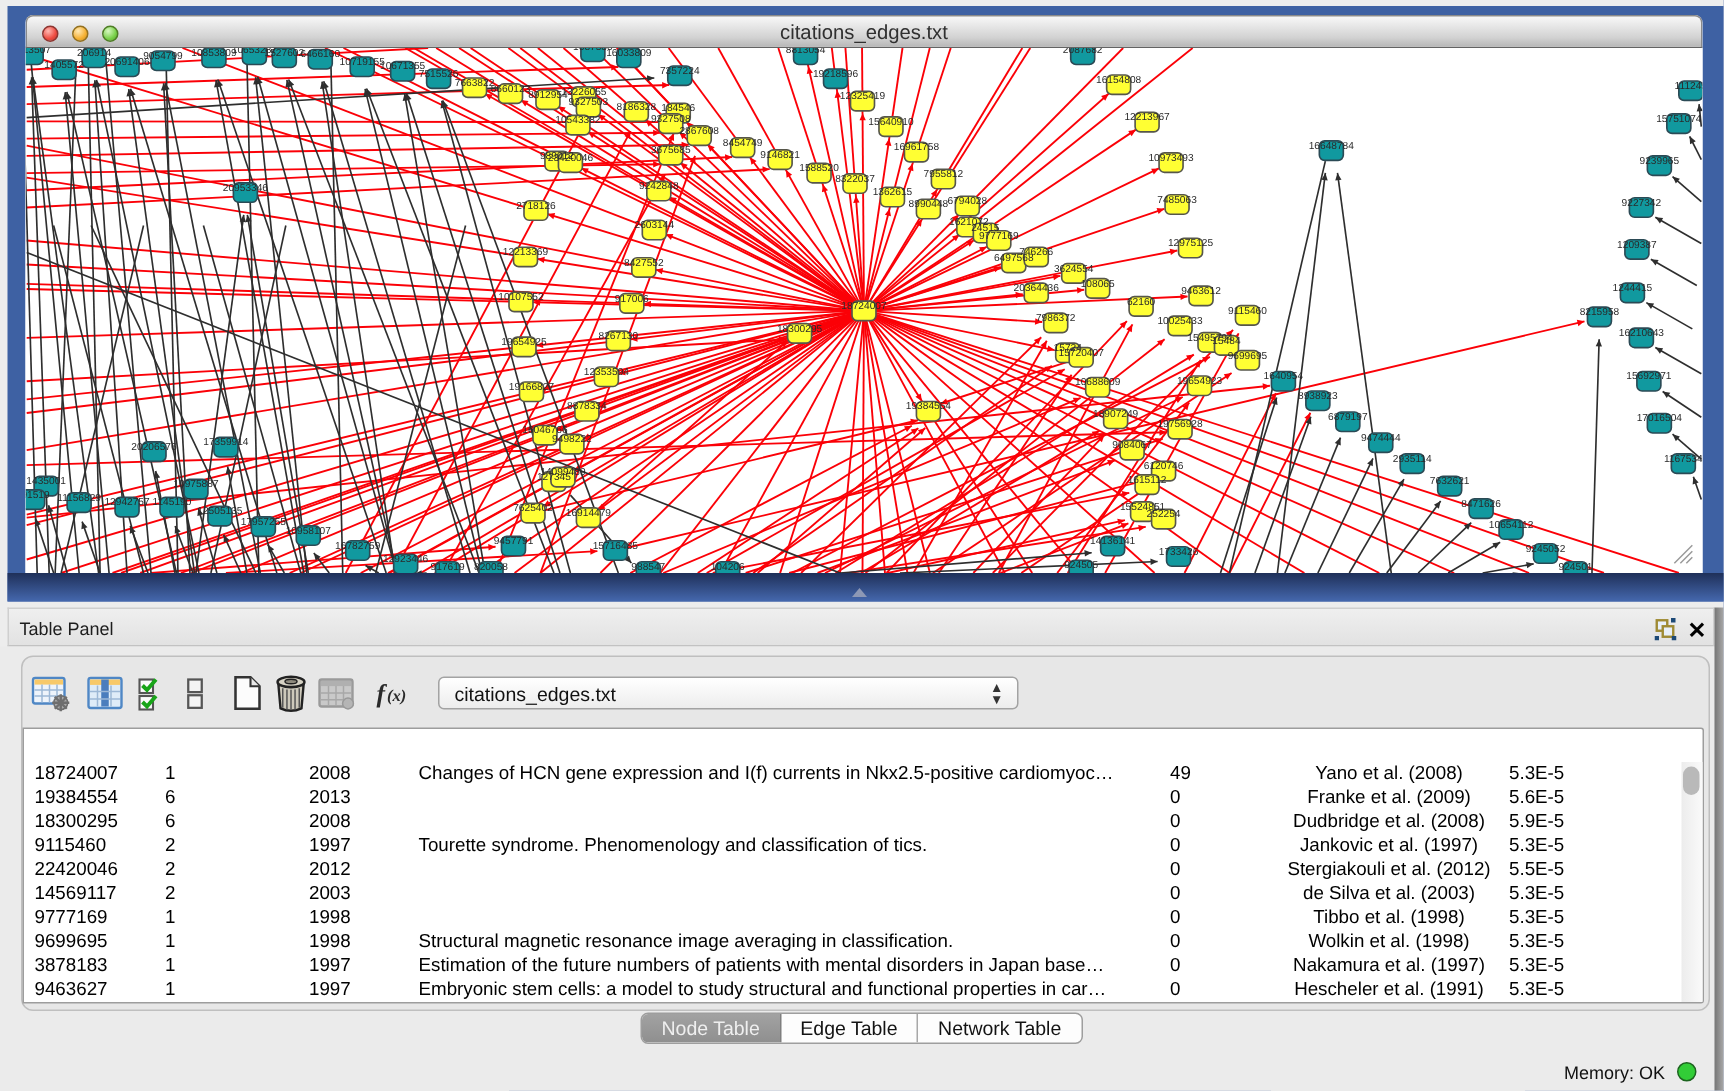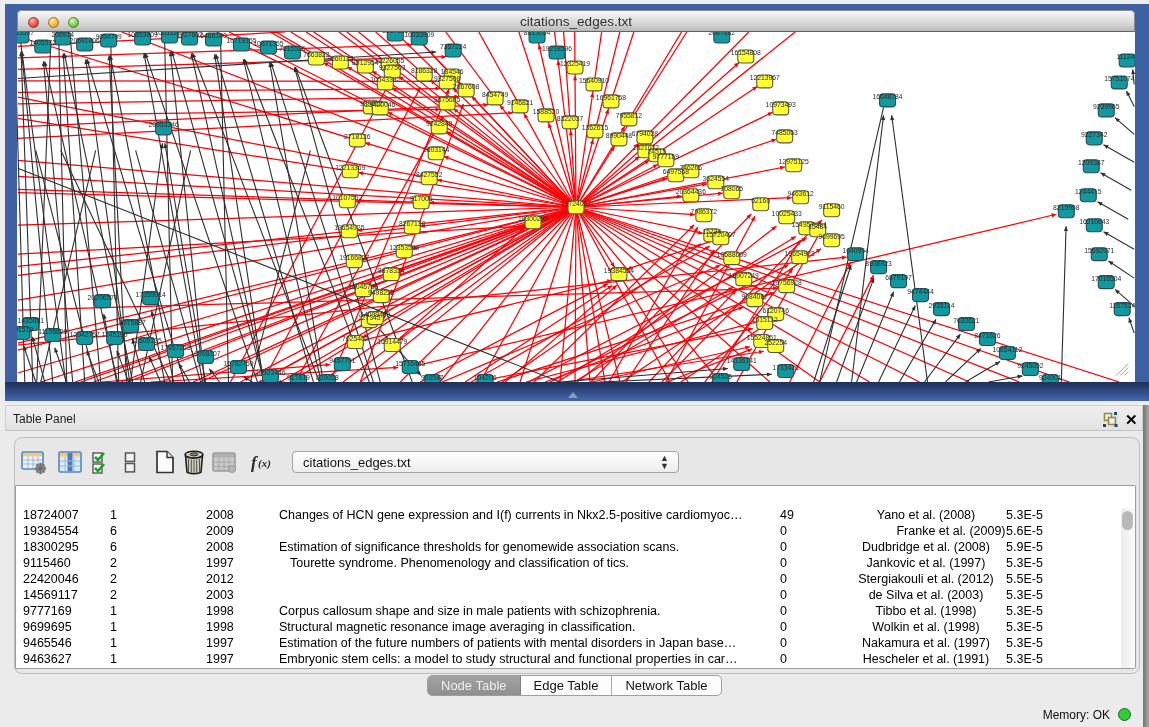--- a/index.html
+++ b/index.html
@@ -868,39 +868,38 @@
             <span style="left:94px">1</span>
             <span style="left:190px">2008</span>
             <span style="left:263px">Changes of HCN gene expression and I(f) currents in Nkx2.5-positive cardiomyoc…</span>
             <span style="left:764px">49</span>
             <span class="ctr" style="left:834px;width:152px">Yano et al. (2008)</span>
             <span style="left:990px">5.3E-5</span>
           </div>
           <div class="tr" style="top:16px">
             <span style="left:7px">19384554</span>
             <span style="left:94px">6</span>
-            <span style="left:190px">2009</span>
+            <span style="left:190px">2013</span>
             <span style="left:764px">0</span>
-            <span class="ctr" style="left:859px;width:152px">Franke et al. (2009)</span>
+            <span class="ctr" style="left:834px;width:152px">Franke et al. (2009)</span>
             <span style="left:990px">5.6E-5</span>
           </div>
           <div class="tr" style="top:32px">
             <span style="left:7px">18300295</span>
             <span style="left:94px">6</span>
             <span style="left:190px">2008</span>
-            <span style="left:263px">Estimation of significance thresholds for genomewide association scans.</span>
             <span style="left:764px">0</span>
             <span class="ctr" style="left:834px;width:152px">Dudbridge et al. (2008)</span>
             <span style="left:990px">5.9E-5</span>
           </div>
           <div class="tr" style="top:48px">
             <span style="left:7px">9115460</span>
             <span style="left:94px">2</span>
             <span style="left:190px">1997</span>
-            <span style="left:274px">Tourette syndrome. Phenomenology and classification of tics.</span>
+            <span style="left:263px">Tourette syndrome. Phenomenology and classification of tics.</span>
             <span style="left:764px">0</span>
             <span class="ctr" style="left:834px;width:152px">Jankovic et al. (1997)</span>
             <span style="left:990px">5.3E-5</span>
           </div>
           <div class="tr" style="top:64px">
             <span style="left:7px">22420046</span>
             <span style="left:94px">2</span>
             <span style="left:190px">2012</span>
             <span style="left:764px">0</span>
             <span class="ctr" style="left:834px;width:152px">Stergiakouli et al. (2012)</span>
@@ -911,36 +910,35 @@
             <span style="left:94px">2</span>
             <span style="left:190px">2003</span>
             <span style="left:764px">0</span>
             <span class="ctr" style="left:834px;width:152px">de Silva et al. (2003)</span>
             <span style="left:990px">5.3E-5</span>
           </div>
           <div class="tr" style="top:96px">
             <span style="left:7px">9777169</span>
             <span style="left:94px">1</span>
             <span style="left:190px">1998</span>
-            <span style="left:263px">Corpus callosum shape and size in male patients with schizophrenia.</span>
             <span style="left:764px">0</span>
             <span class="ctr" style="left:834px;width:152px">Tibbo et al. (1998)</span>
             <span style="left:990px">5.3E-5</span>
           </div>
           <div class="tr" style="top:112px">
             <span style="left:7px">9699695</span>
             <span style="left:94px">1</span>
             <span style="left:190px">1998</span>
             <span style="left:263px">Structural magnetic resonance image averaging in classification.</span>
             <span style="left:764px">0</span>
             <span class="ctr" style="left:834px;width:152px">Wolkin et al. (1998)</span>
             <span style="left:990px">5.3E-5</span>
           </div>
           <div class="tr" style="top:128px">
-            <span style="left:7px">9465546</span>
+            <span style="left:7px">3878183</span>
             <span style="left:94px">1</span>
             <span style="left:190px">1997</span>
             <span style="left:263px">Estimation of the future numbers of patients with mental disorders in Japan base…</span>
             <span style="left:764px">0</span>
             <span class="ctr" style="left:834px;width:152px">Nakamura et al. (1997)</span>
             <span style="left:990px">5.3E-5</span>
           </div>
           <div class="tr" style="top:144px">
             <span style="left:7px">9463627</span>
             <span style="left:94px">1</span>

